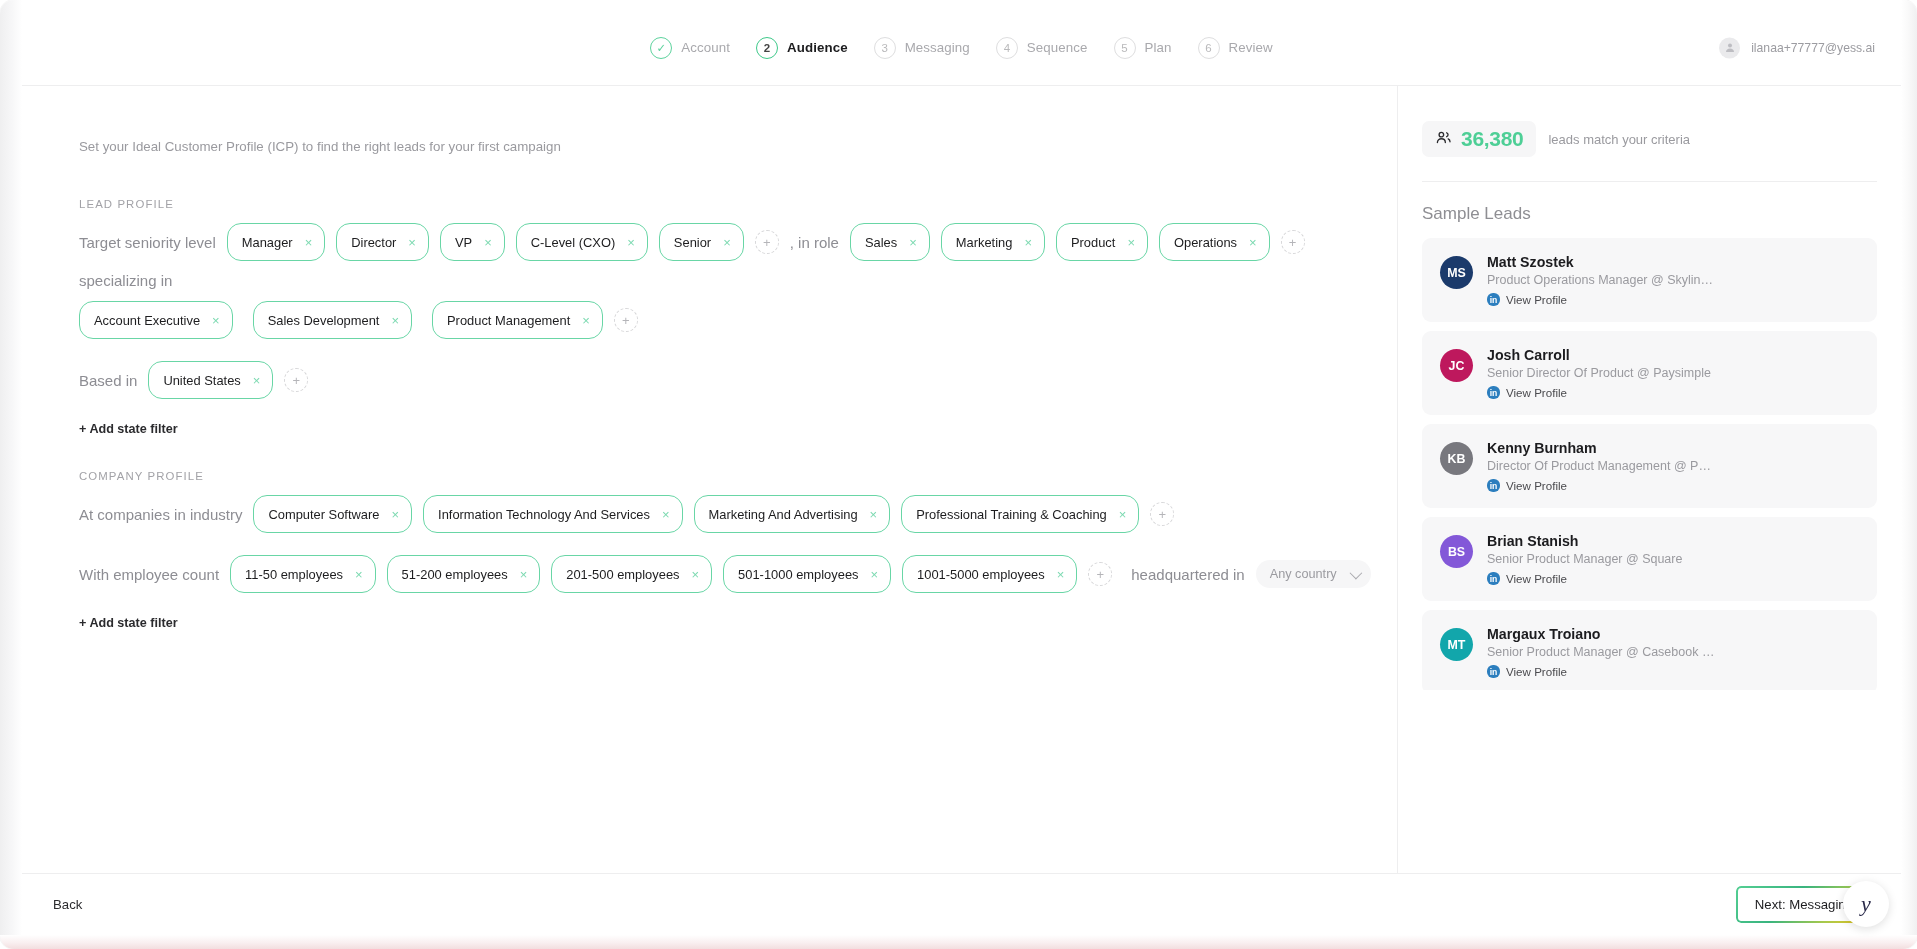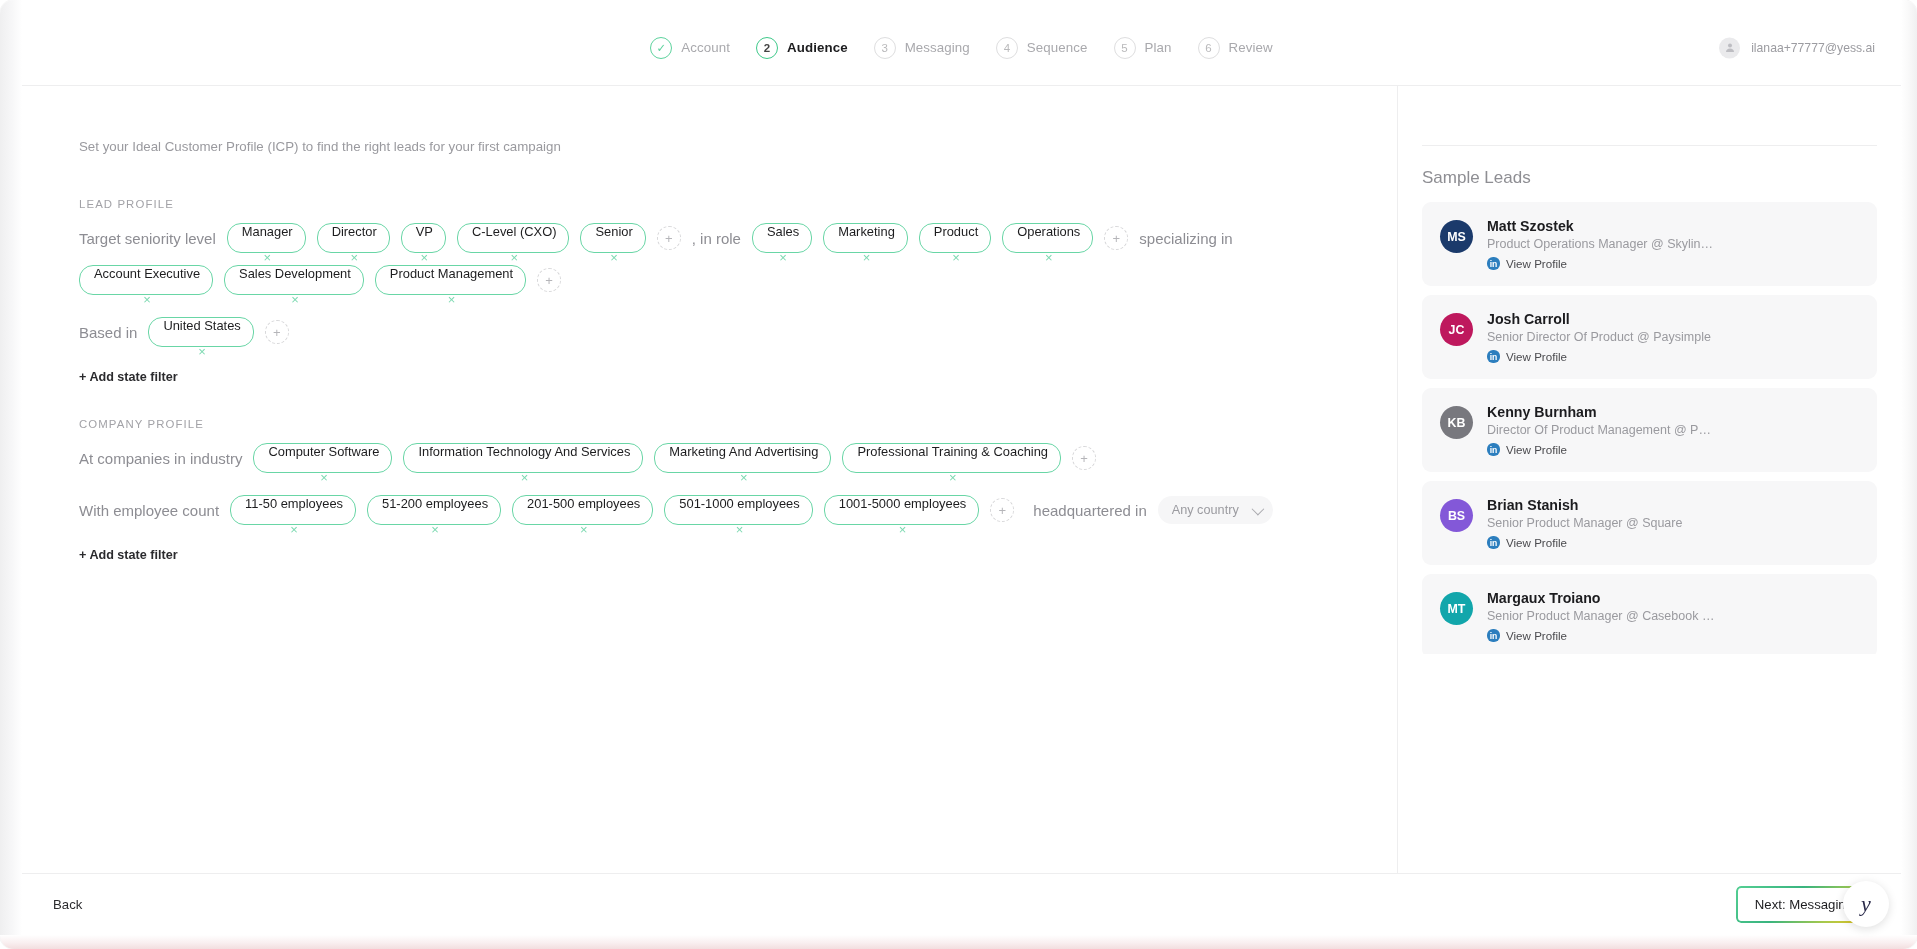--- a/index.html
+++ b/index.html
@@ -75,25 +75,24 @@
     margin-top:44px; text-transform:uppercase;
   }
   .filter-row {
     display:flex; align-items:center; flex-wrap:wrap;
     gap:11px 11px; margin-top:13px;
   }
   .filter-row.tight { margin-top:12px; }
   .row-label { font-size:15px; color:#8d8d93; }
   .chip {
     display:inline-flex; align-items:center; gap:12px;
-    height:30px; padding:0 12px 0 14px;
+    height:38px; padding:0 12px 0 14px;
     border:1px solid #69d6a6; border-radius:14px;
     background:#ffffff; font-size:12.9px; color:#1d1d1f;
     white-space:nowrap;
-    flex-direction:column;
   }
   .chip .x { color:#7bd9b0; font-size:13px; line-height:1; cursor:pointer; }
   .chip-add {
     width:24px; height:24px; border-radius:50%;
     border:1px dashed #d8d8da; color:#b5b5b9;
     display:inline-flex; align-items:center; justify-content:center;
     font-size:13px; background:#fff;
   }
   .add-state {
     font-size:12.6px; color:#2b2b2e; font-weight:700;
@@ -267,21 +266,21 @@
               <span class="chip">
                 <span>Operations</span>
                 <span class="x">×</span>
               </span>
             </span>
           <span class="chip-add">+</span>
           <span class="row-label">specializing in</span>
         </div>
 
         <div class="filter-row tight">
-          <span id="spec-chips" style="display:flex;gap:11px;align-items:center;flex-wrap:wrap;">
+          <span id="spec-chips" style="display:flex;gap:20px;align-items:center;flex-wrap:wrap;">
               <span class="chip">
                 <span>Account Executive</span>
                 <span class="x">×</span>
               </span>
               <span class="chip">
                 <span>Sales Development</span>
                 <span class="x">×</span>
               </span>
               <span class="chip">
                 <span>Product Management</span>
@@ -358,20 +357,34 @@
           <span class="country-select">
             <span>Any country</span>
             <span class="caret"></span>
           </span>
         </div>
 
         <div class="add-state">+ Add state filter</div>
       </div>
 
       <div class="right-col">
+        <div class="count-wrap">
+          <span class="count-pill">
+            <span>
+              <svg width="17" height="17" viewBox="0 0 24 24" fill="none" stroke="#2b2b2e" stroke-width="1.9" stroke-linecap="round">
+                <circle cx="9" cy="8" r="3.2"></circle>
+                <path d="M3.4 19c0-3.2 2.5-5.2 5.6-5.2s5.6 2 5.6 5.2"></path>
+                <path d="M16.5 5.3a3 3 0 0 1 0 5.6"></path>
+                <path d="M18.6 13.9c1.6.7 2.6 2.2 2.6 4.1"></path>
+              </svg>
+            </span>
+            <span class="count-num">36,380</span>
+          </span>
+          <span class="count-text">leads match your criteria</span>
+        </div>
         <div class="divider"></div>
         <div class="sample-title">Sample Leads</div>
         <div class="leads" id="leads-list">
             <div class="lead-card">
               <div class="avatar-lg" style="background: rgb(27, 58, 107);">MS</div>
               <div>
                 <div class="lead-name">Matt Szostek</div>
                 <div class="lead-role">Product Operations Manager @ Skyline Te…</div>
                 <div class="lead-link">
                   <span class="li-badge">in</span>

